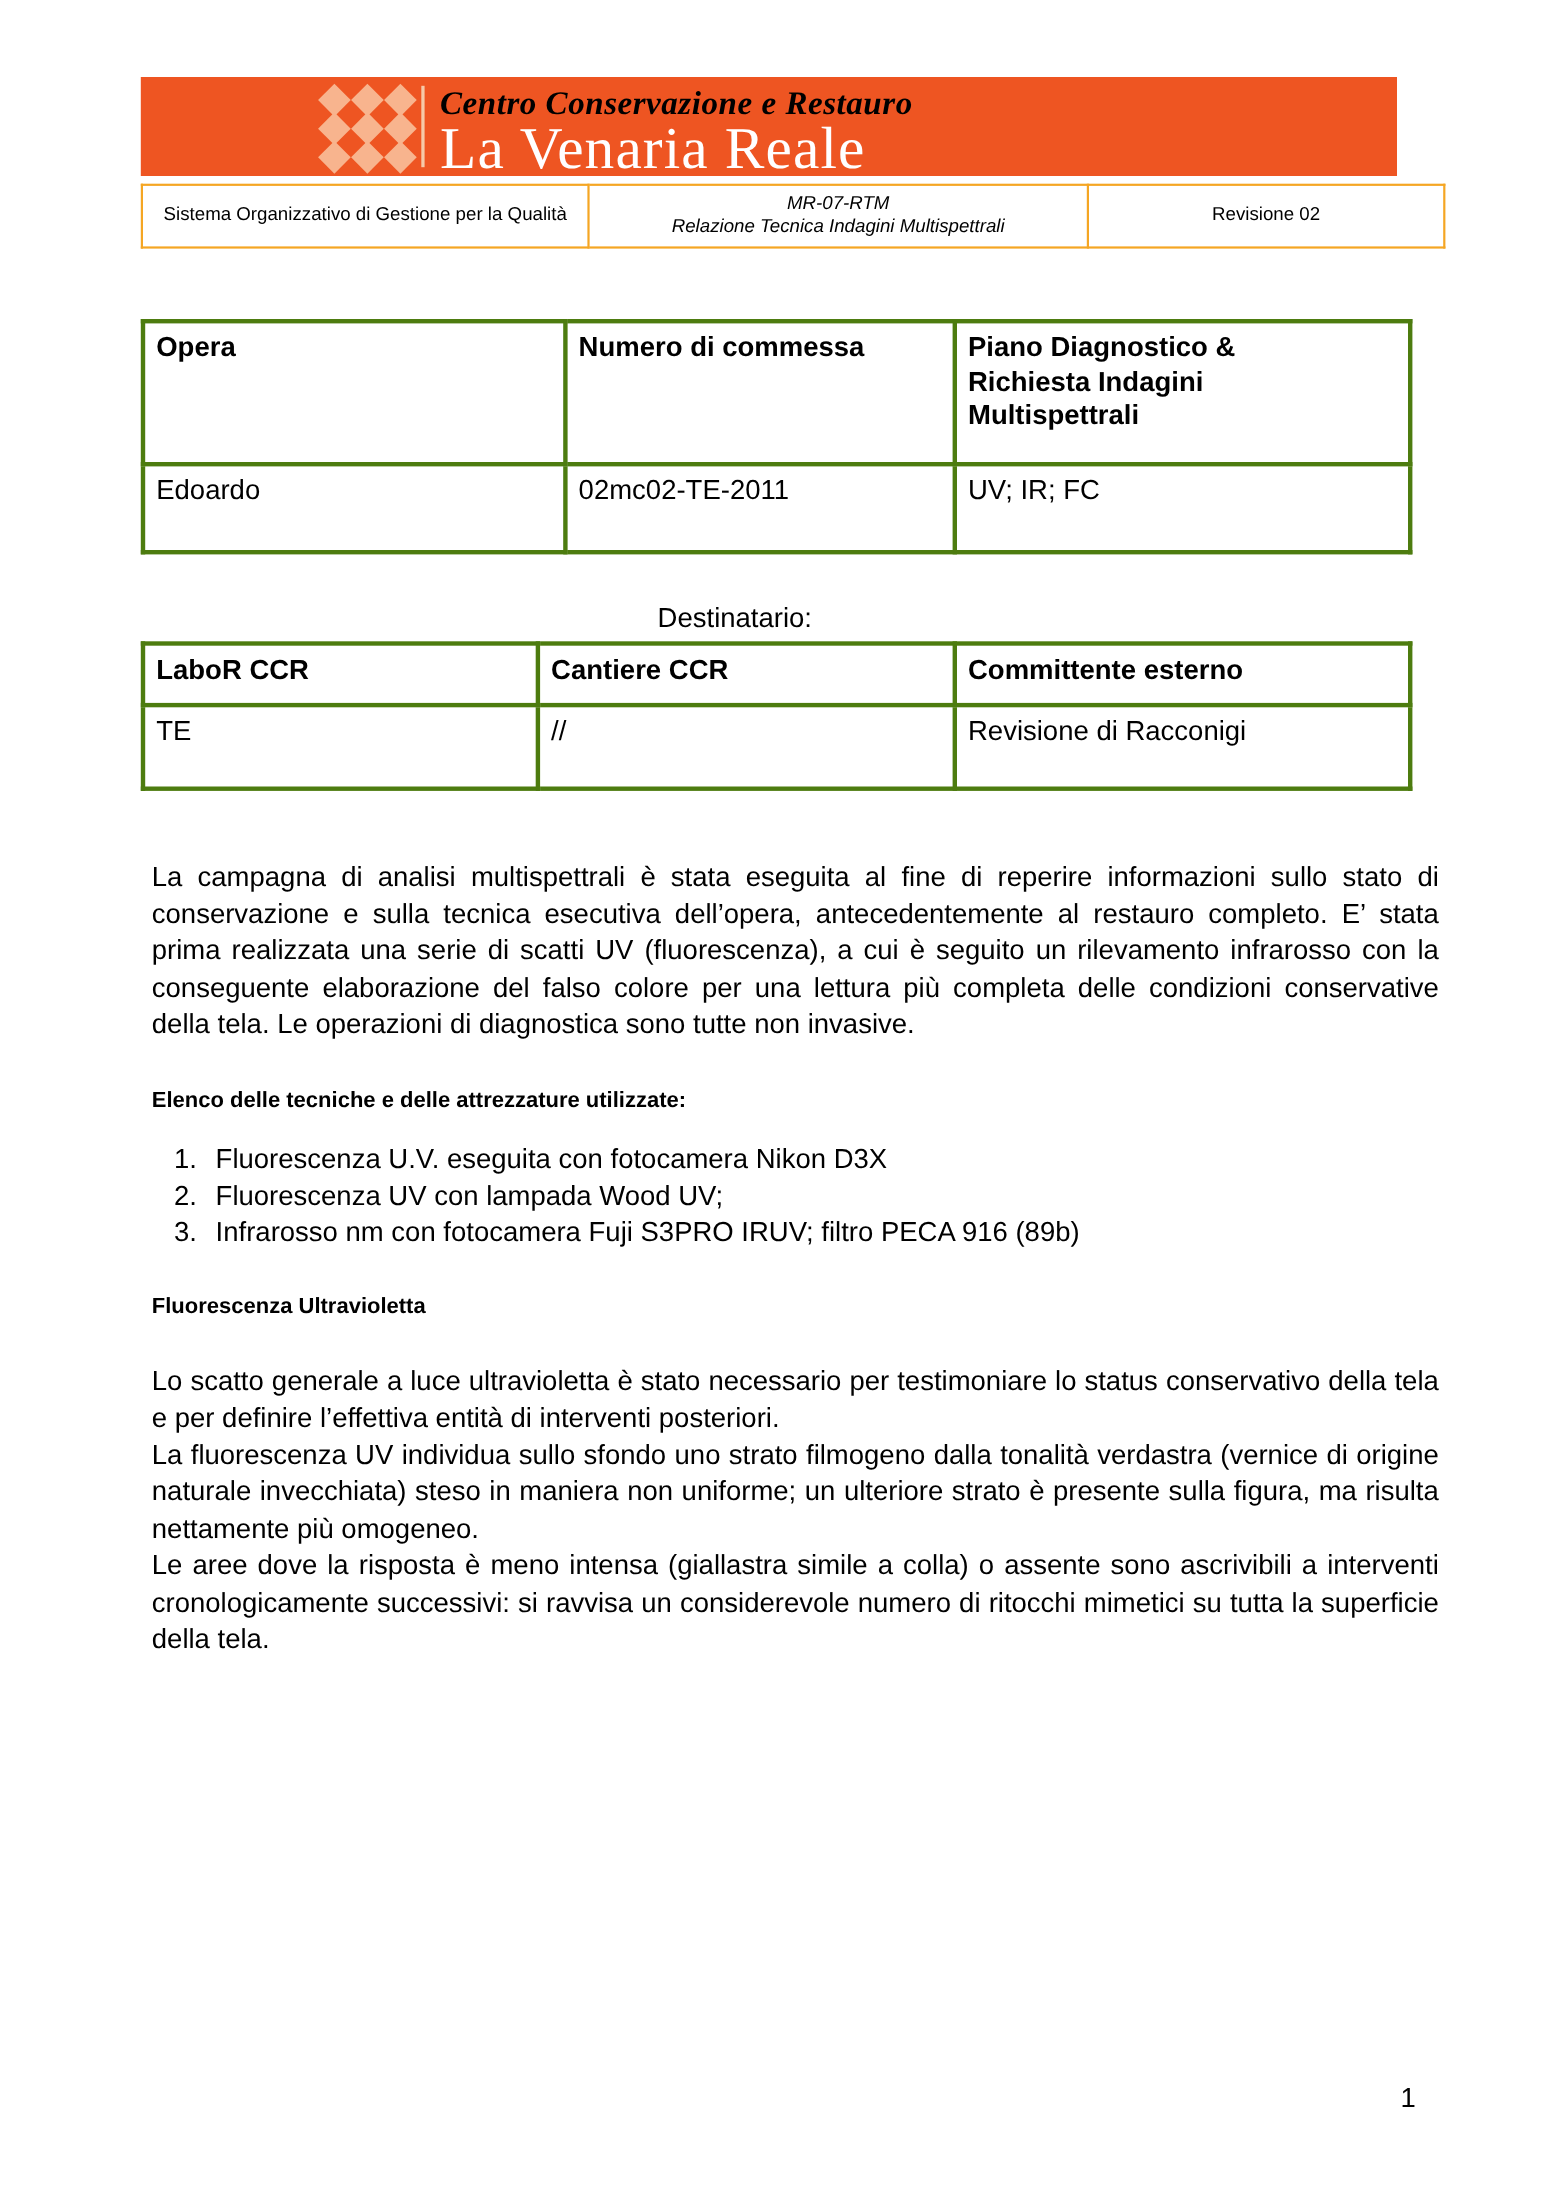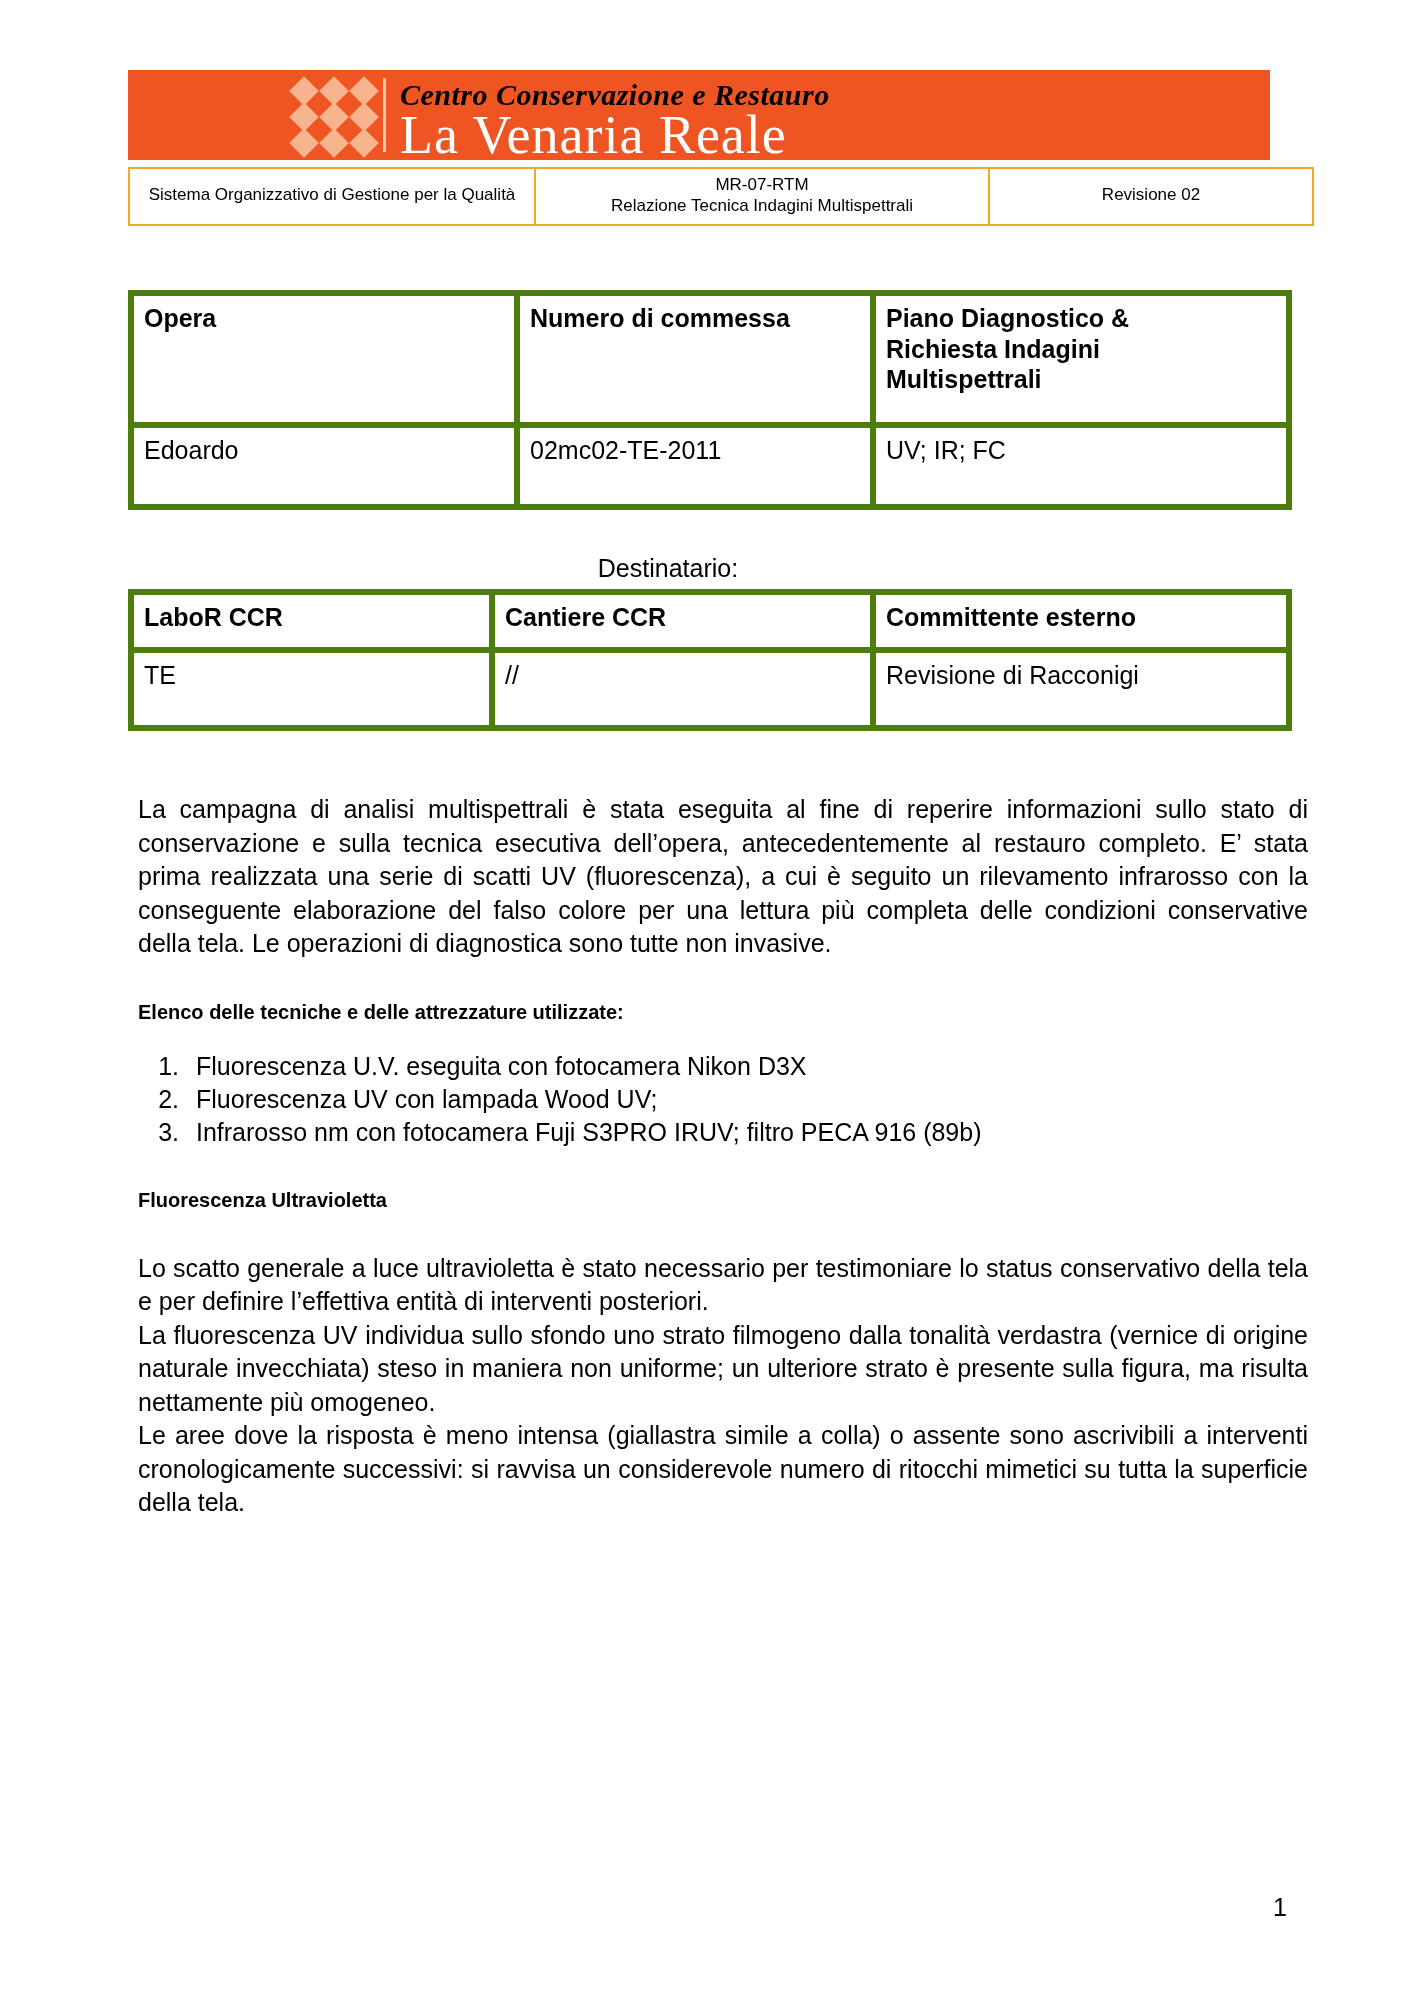--- a/index.html
+++ b/index.html
@@ -113,38 +113,38 @@
   table.qual td {
     border: 2px solid #f5a623;
     text-align: center;
     vertical-align: middle;
     font-size: 17px;
     line-height: 1.22;
     padding: 6px 6px 8px 6px;
     font-family: "Liberation Sans", sans-serif;
   }
   .qual-c1 { width: 392px; }
-  .qual-c2 { width: 440px; }
+  .qual-c2 { width: 440px; font-style: italic; }
   .qual-c3 { width: 310px; }
 
   
   .content {
     position: absolute;
     left: 128px;
     top: 290px;
     width: 1142px;
   }
 
   table.grid {
     border-collapse: collapse;
     table-layout: fixed;
     width: 1080px;
   }
   table.grid td {
-    border: 6px solid #4d7c0f;
+    border: 4px solid #4d7c0f;
     vertical-align: top;
     padding: 7px 10px 7px 10px;
     font-size: 25px;
     line-height: 1.22;
     font-family: "Liberation Sans", sans-serif;
   }
   table.grid td.hd {
     font-weight: bold;
   }
 

